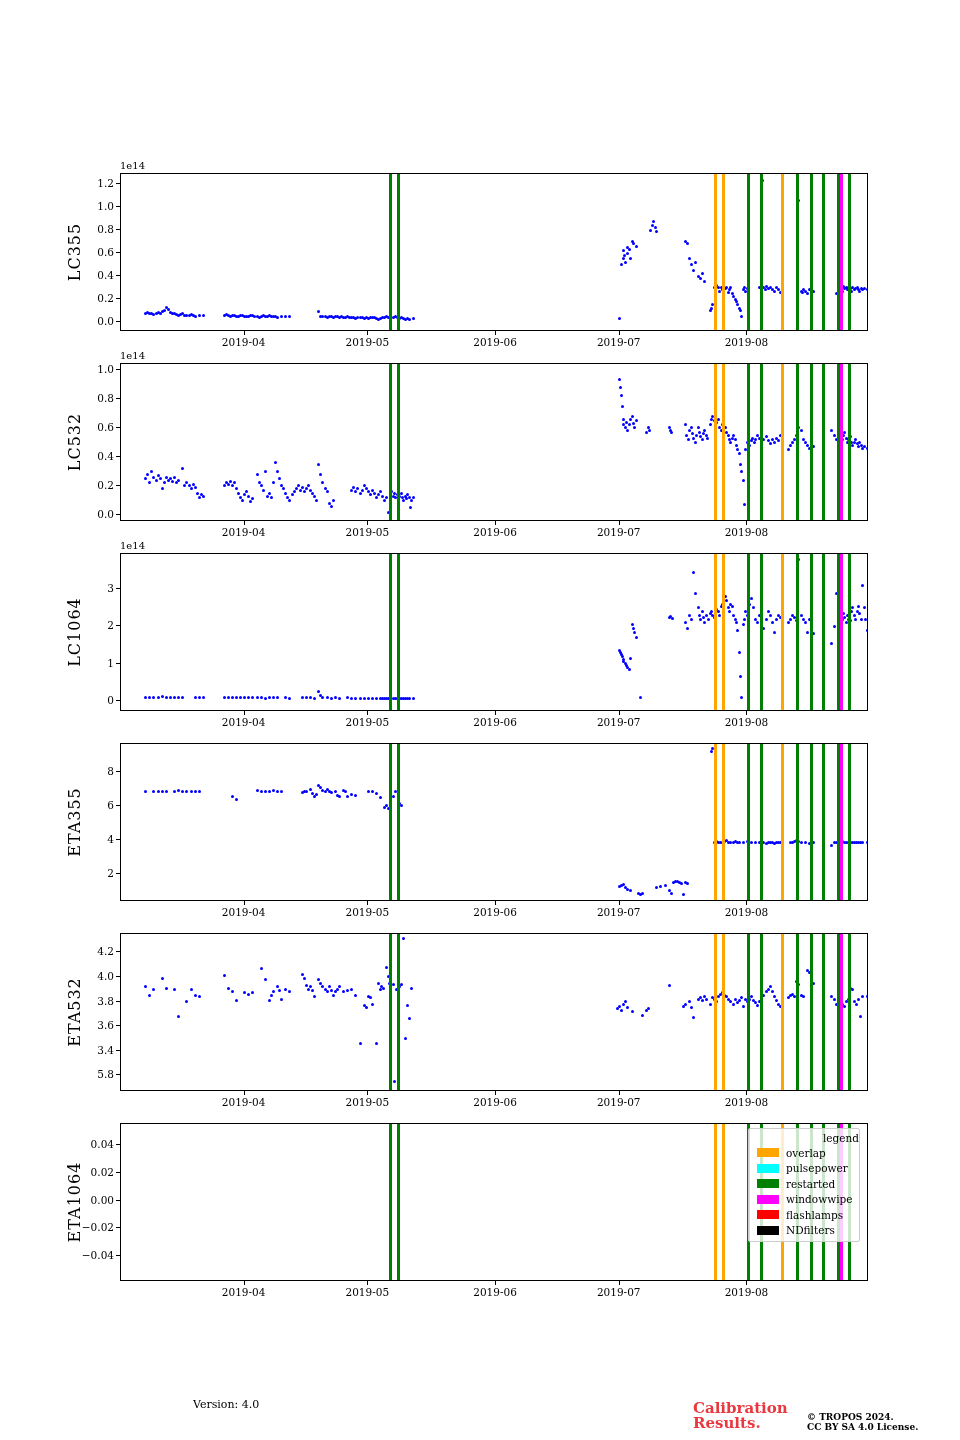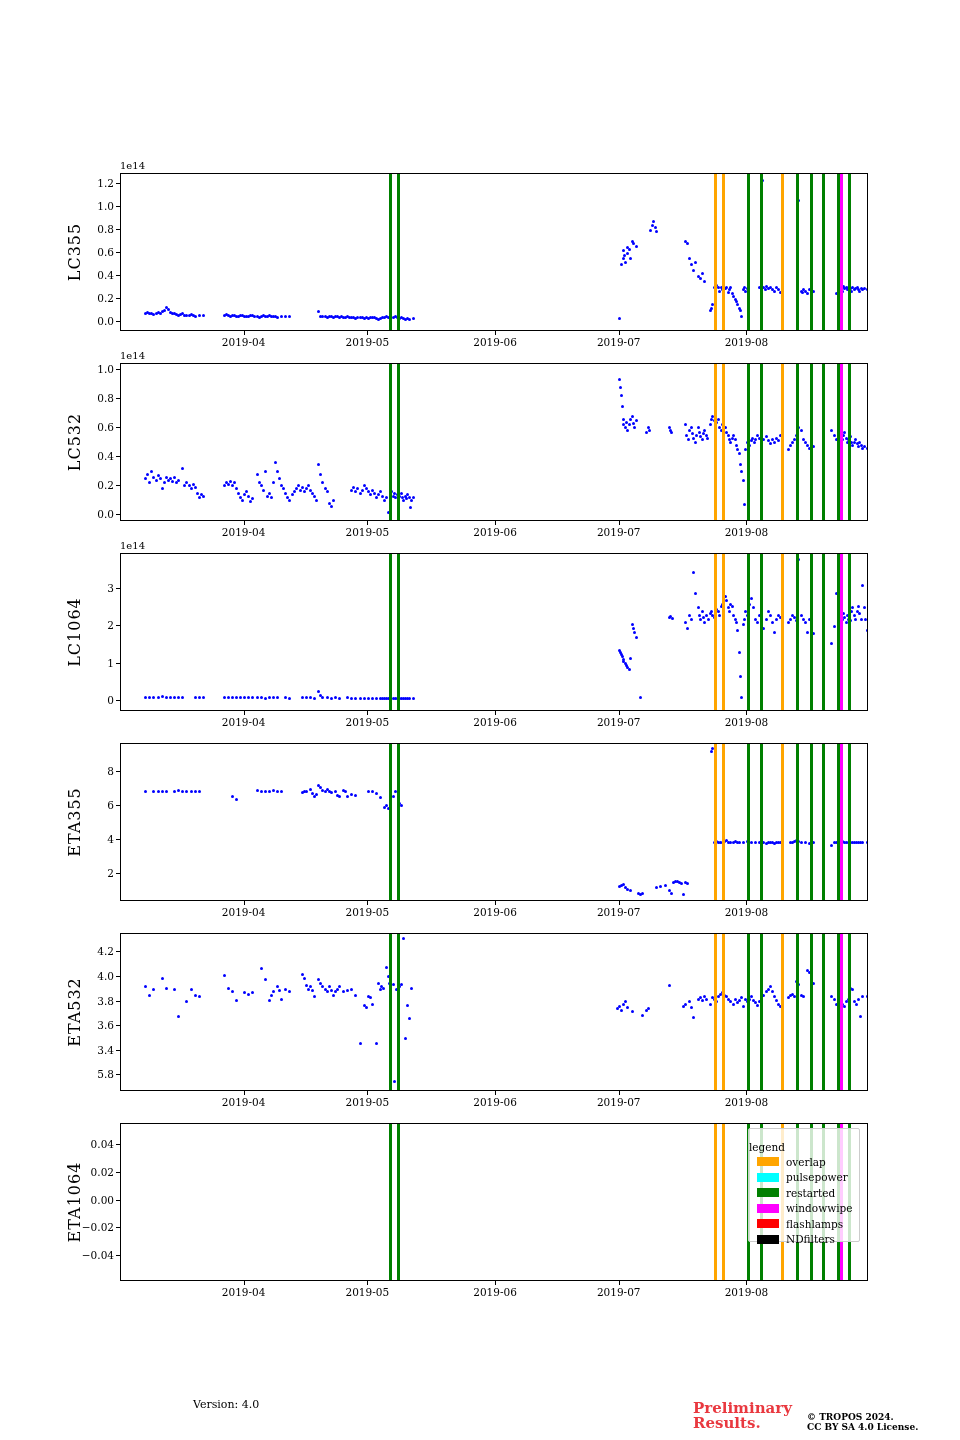--- a/index.html
+++ b/index.html
@@ -13,21 +13,21 @@
   .tickmark{position:absolute;background:#000}
   .ytick-label{position:absolute;width:74px;text-align:right;font-size:10.5px;line-height:12px}
   .xtick-label{position:absolute;width:70px;text-align:center;font-size:10.5px}
   .ylabel{position:absolute;font-size:16px;letter-spacing:1px;white-space:nowrap;
           transform:translate(-50%,-50%) rotate(-90deg)}
   .offset{position:absolute;font-size:10px}
   .xlabel{position:absolute;top:1299px;left:120px;width:748px;text-align:center;font-size:15px}
   .legend{position:absolute;left:748px;top:1128px;width:110px;height:112px;
           background:rgba(255,255,255,0.8);border:1px solid #ccc;border-radius:2px;
           font-size:10.5px;z-index:5}
-  .legend-title{text-align:left;margin-top:12px;height:13px}
+  .legend-title{text-align:right;margin-top:3px;height:13px}
   .legend-row{display:flex;align-items:center;height:15.5px;padding-left:8px}
   .swatch{width:22px;height:9px;margin-right:7px;flex:0 0 22px}
   .version{position:absolute;left:193px;top:1398px;font-size:11px}
   .prelim{position:absolute;left:693px;top:1401px;font-size:15px;font-weight:bold;line-height:15px}
   .tropos{position:absolute;left:807px;top:1412px;font-size:9px;font-weight:bold;line-height:10px;white-space:nowrap}
   .badge{position:absolute;left:558px;top:1355px;width:135px;height:48px;background:#ababab;
          border-radius:5px;border:1px solid #8a8a8a;box-sizing:border-box}
   .badge .strip{position:absolute;left:39px;right:0;bottom:0;height:12px;background:#000;border-radius:0 0 4px 0}
   .cc-circle{position:absolute;left:4px;top:4px;width:38px;height:38px;border-radius:50%;background:#fff;
              border:5px solid #000;box-sizing:border-box;text-align:center;font-weight:bold;font-size:14px;
@@ -68,21 +68,21 @@
       <div class="legend-row">
         <span class="swatch" style="background: rgb(0, 0, 0);"></span>
         <span>NDfilters</span>
       </div>
     </div>
 
   <div class="version">Version: 4.0</div>
 
 
   <div class="prelim" style="color: rgb(233, 56, 63);">
-    <div>Preliminary</div>
+    <div>Calibration</div>
     <div>Results.</div>
   </div>
 
   <div class="tropos">
     <div>© TROPOS 2024.</div>
     <div>CC BY SA 4.0 License.</div>
   </div>
 <div class="axes" style="left: 120px; top: 173px; width: 748px; height: 158px;">
       <div class="pt" style="left: 23.2293px; top: 138.441px; background: rgb(0, 0, 255);"></div>
       <div class="pt" style="left: 25.2901px; top: 137.294px; background: rgb(0, 0, 255);"></div>

